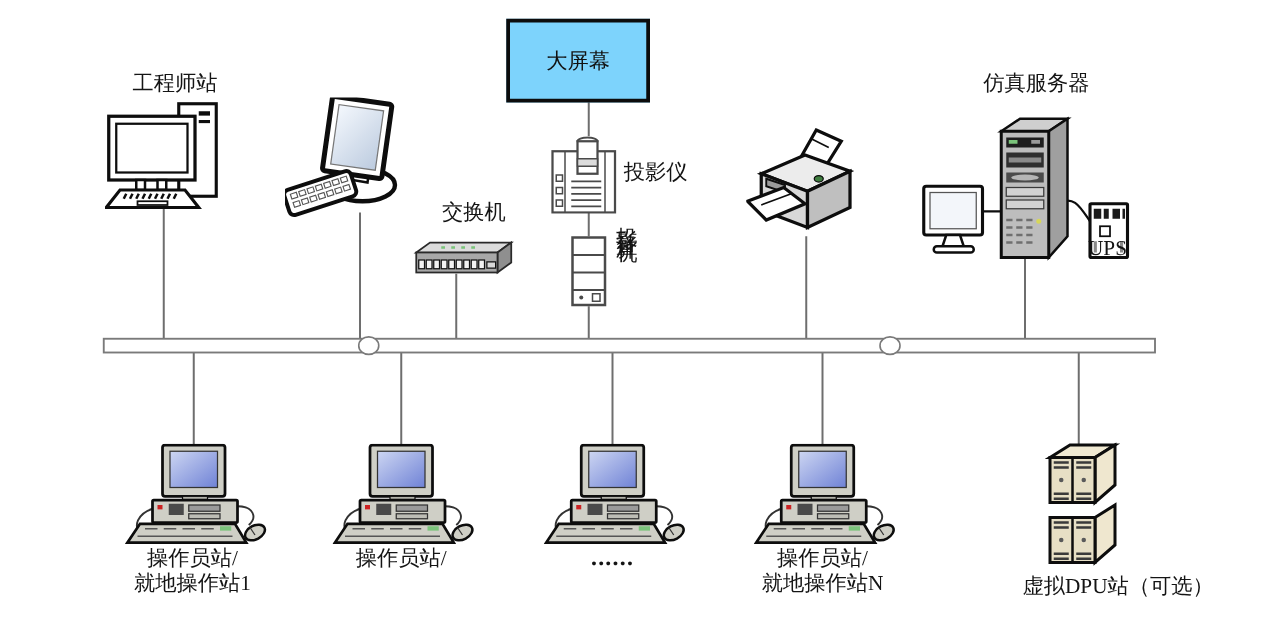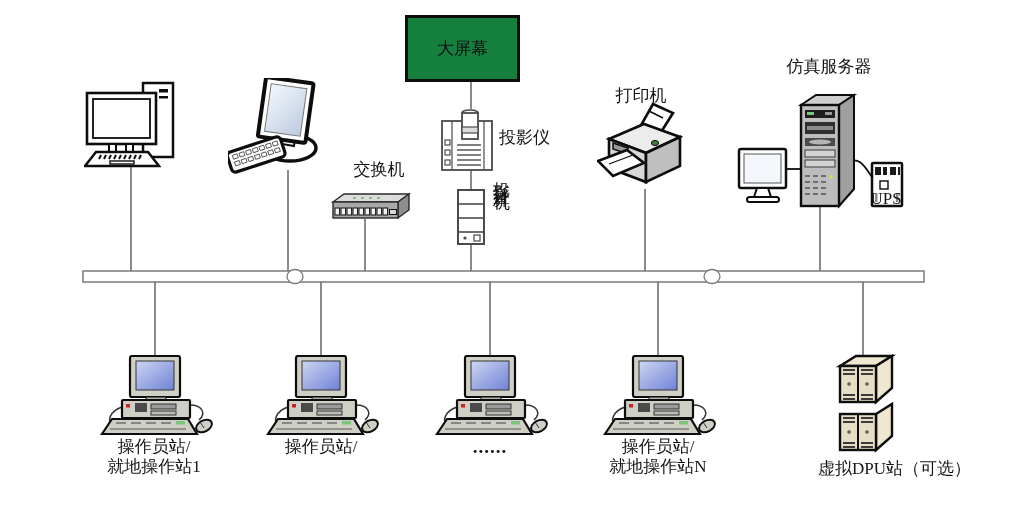--- a/index.html
+++ b/index.html
@@ -11,21 +11,21 @@
   .icon{position:absolute;z-index:2;}
   .lbl{position:absolute;z-index:3;text-align:center;font-size:17px;line-height:20px;white-space:nowrap;color:#141414;}
   .lbl.left{text-align:left;}
   .two div{margin:0;}
   .vlbl{
     position:absolute;z-index:3;font-size:17px;color:#141414;
     writing-mode:vertical-rl;text-orientation:upright;letter-spacing:3px;line-height:20px;
   }
   .bigscreen{
     position:absolute;left:405px;top:15px;width:109px;height:61px;z-index:2;
-    background:#15803d;border:3px solid #0c0c0c;
+    background:#7dd3fc;border:3px solid #0c0c0c;
     display:flex;align-items:center;justify-content:center;font-size:17px;
   }
   .dots{font-weight:bold;letter-spacing:1px;font-size:19px;}
 </style>
 </head>
 <body>
 
 <div class="canvas">
 
   <svg class="wires" width="1023" height="515" viewBox="0 0 1023 515">
@@ -42,20 +42,21 @@
       <path d="M321 282 V356"></path>
       <path d="M490 282 V356"></path>
       <path d="M658 282 V356"></path>
       <path d="M863 282 V356"></path>
     </g>
     <rect x="83" y="271" width="841" height="11" fill="#ffffff" stroke="#7a7a7a" stroke-width="1.5"></rect>
     <ellipse cx="295" cy="276.5" rx="8" ry="7" fill="#ffffff" stroke="#7a7a7a" stroke-width="1.3"></ellipse>
     <ellipse cx="712" cy="276.5" rx="8" ry="7" fill="#ffffff" stroke="#7a7a7a" stroke-width="1.3"></ellipse>
   </svg>
 
+  <div class="lbl" style="left:60px;top:57px;width:160px;">工程师站</div>
   <svg class="icon" style="left:84px;top:80px;" width="95" height="88" viewBox="0 0 95 88">
     <rect x="59" y="3" width="30" height="74" fill="#fff" stroke="#0d0d0d" stroke-width="2.5"></rect>
     <rect x="75" y="9" width="9" height="3.5" fill="#0d0d0d"></rect>
     <rect x="75" y="16" width="9" height="2.5" fill="#0d0d0d"></rect>
     <rect x="3" y="13" width="69" height="51" fill="#fff" stroke="#0d0d0d" stroke-width="2.6"></rect>
     <rect x="9" y="19" width="57" height="39" fill="#fff" stroke="#0d0d0d" stroke-width="1.8"></rect>
     <rect x="25" y="64" width="7" height="8" fill="#fff" stroke="#0d0d0d" stroke-width="2"></rect>
     <rect x="42" y="64" width="7" height="8" fill="#fff" stroke="#0d0d0d" stroke-width="2"></rect>
     <polygon points="12,72 64,72 75,86 1,86" fill="#fff" stroke="#0d0d0d" stroke-width="2.5"></polygon>
     <g stroke="#0d0d0d" stroke-width="2">
@@ -160,21 +161,20 @@
   <div class="vlbl" style="left:491px;top:168px;height:104px;">投影计算机</div>
   <svg class="icon" style="left:456px;top:188px;" width="31" height="58" viewBox="0 0 31 58">
     <rect x="2" y="2" width="26" height="54" fill="#fff" stroke="#4a4a4a" stroke-width="2"></rect>
     <line x1="2" y1="16" x2="28" y2="16" stroke="#4a4a4a" stroke-width="1.6"></line>
     <line x1="2" y1="30" x2="28" y2="30" stroke="#4a4a4a" stroke-width="1.6"></line>
     <line x1="2" y1="44" x2="28" y2="44" stroke="#4a4a4a" stroke-width="1.6"></line>
     <rect x="18" y="47" width="6" height="6" fill="#fff" stroke="#4a4a4a" stroke-width="1.2"></rect>
     <circle cx="9" cy="50" r="1.6" fill="#4a4a4a"></circle>
   </svg>
 
-  <div class="lbl" style="left:561px;top:86px;width:160px;">打印机</div>
   <svg class="icon" style="left:597px;top:102px;" width="92" height="88" viewBox="0 0 92 88">
     <polygon points="56,2 76,11 61,35 43,25" fill="#fff" stroke="#0d0d0d" stroke-width="2.6"></polygon>
     <line x1="52" y1="9" x2="66" y2="16" stroke="#0d0d0d" stroke-width="1.4"></line>
     <polygon points="12,37 47,22 83,35 49,51" fill="#ececec" stroke="#0d0d0d" stroke-width="2.6"></polygon>
     <polygon points="12,37 49,51 49,80 12,66" fill="#d8d8d8" stroke="#0d0d0d" stroke-width="2.6"></polygon>
     <polygon points="49,51 83,35 83,64 49,80" fill="#bfbfbf" stroke="#0d0d0d" stroke-width="2.6"></polygon>
     <polygon points="16,41 31,46 31,52 16,47" fill="#9a9a9a" stroke="#0d0d0d" stroke-width="1.5"></polygon>
     <polygon points="1,59 30,48 47,61 16,74" fill="#fff" stroke="#0d0d0d" stroke-width="2.6"></polygon>
     <line x1="12" y1="62" x2="36" y2="53" stroke="#0d0d0d" stroke-width="1.3"></line>
     <ellipse cx="58" cy="41" rx="3.6" ry="2.6" fill="#3f7d3f" stroke="#0d0d0d" stroke-width="1"></ellipse>

